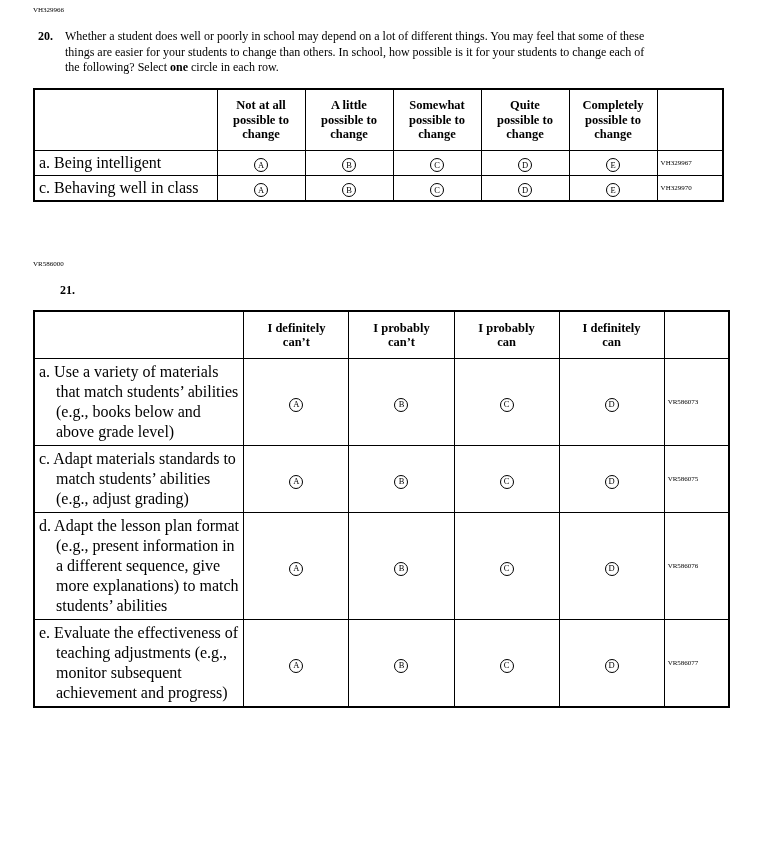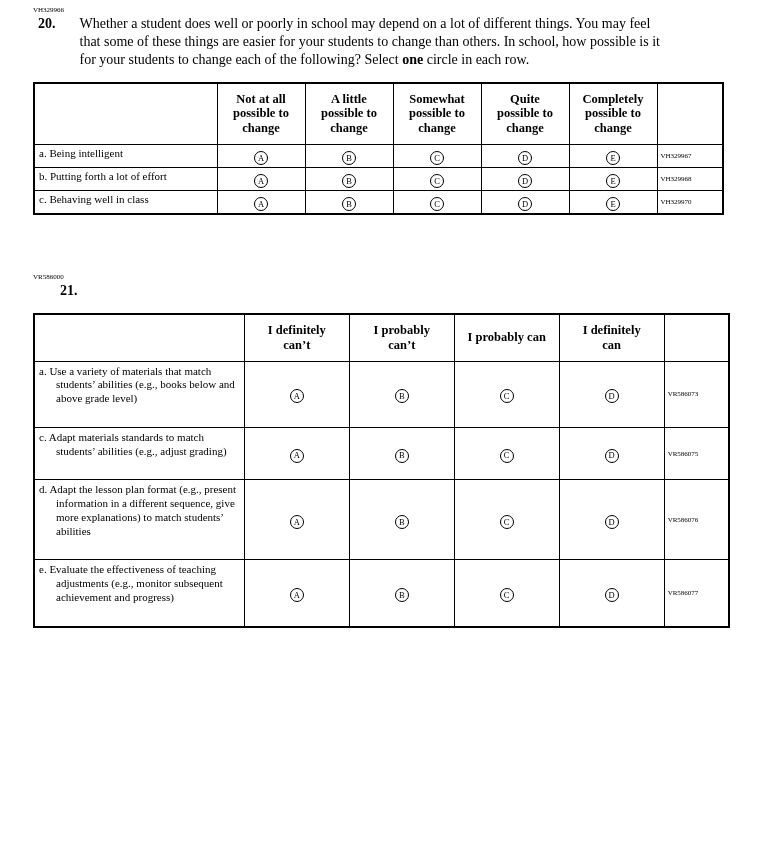--- a/index.html
+++ b/index.html
@@ -6,40 +6,40 @@
   body{
     width:757px;height:866px;
     font-family:"Liberation Serif","DejaVu Serif",serif;
     color:#000;overflow:hidden;
   }
   .page{box-sizing:border-box;width:757px;padding:6px 27px 0 33px;}
   .q-code{
     font-size:7px;line-height:9px;
     font-family:"Liberation Serif","DejaVu Serif",serif;
   }
-  .q-row{display:flex;gap:24px;font-size:14px;line-height:1.3;margin-top:0;}
+  .q-row{display:flex;gap:12px;font-size:12px;line-height:1.3;margin-top:14px;}
   .q-num{font-weight:bold;white-space:nowrap;}
   .q-text{width:592px;}
   .q20-row{margin-left:5px;}
   .q21-block{margin-top:58px;}
   .q21-row{margin-left:27px;}
 
   table{
     border-collapse:collapse;table-layout:fixed;
     margin-top:12px;
   }
   #table-q20,#table-q21{border:2px solid #000;}
   th,td{border:1px solid #000;}
   th{
     font-weight:bold;font-size:12.5px;line-height:1.16;
     text-align:center;vertical-align:middle;
-    white-space:pre-line;padding:4px 2px;
+    white-space:pre-line;padding:4px 13px;
   }
   td.label{
-    font-size:11px;line-height:1.25;vertical-align:top;
+    font-size:16px;line-height:1.25;vertical-align:top;
     padding:2px 3px 2px 4px;
   }
   td.label .hang{display:block;padding-left:17px;text-indent:-17px;}
   td.opt{text-align:center;vertical-align:middle;padding:2px 0;}
   td.code{
     font-size:7px;vertical-align:middle;text-align:left;
     padding:1px 1px 1px 3px;word-break:break-all;margin-top:30px;
   }
   .circle{
     display:inline-flex;align-items:center;justify-content:center;
@@ -47,21 +47,21 @@
     font-size:8.5px;line-height:1;font-family:"Liberation Serif","DejaVu Serif",serif;
   }
   #table-q20 col.label{width:183px;}
   #table-q20 col.opt{width:88px;}
   #table-q20 col.code{width:66px;}
   #table-q20 th{height:52px;}
   #table-q21 col.label{width:213px;}
   #table-q21 col.opt{width:106px;}
   #table-q21 col.code{width:66px;}
   #table-q21 th{height:38px;}
-  #table-q21 td.label{padding-top:3px;padding-bottom:21px;}
+  #table-q21 td.label{padding-top:3px;padding-bottom:3px;}
 </style>
 </head>
 <body>
 
 <div class="page">
 
   <div class="q-block">
     <div class="q-code">VH329966</div>
     <div class="q-row q20-row">
       <div class="q-num">20.</div>
@@ -105,31 +105,20 @@
             </td>
             <td class="opt"><span class="circle">A</span></td>
             <td class="opt"><span class="circle">B</span></td>
             <td class="opt"><span class="circle">C</span></td>
             <td class="opt"><span class="circle">D</span></td>
             <td class="opt"><span class="circle">E</span></td>
             <td class="code">VH329967</td>
           </tr>
           <tr>
             <td class="label">
-              <span class="hang">b. Putting forth a lot of effort</span>
-            </td>
-            <td class="opt"><span class="circle">A</span></td>
-            <td class="opt"><span class="circle">B</span></td>
-            <td class="opt"><span class="circle">C</span></td>
-            <td class="opt"><span class="circle">D</span></td>
-            <td class="opt"><span class="circle">E</span></td>
-            <td class="code">VH329968</td>
-          </tr>
-          <tr>
-            <td class="label">
               <span class="hang">c. Behaving well in class</span>
             </td>
             <td class="opt"><span class="circle">A</span></td>
             <td class="opt"><span class="circle">B</span></td>
             <td class="opt"><span class="circle">C</span></td>
             <td class="opt"><span class="circle">D</span></td>
             <td class="opt"><span class="circle">E</span></td>
             <td class="code">VH329970</td>
           </tr>
         </tbody>

